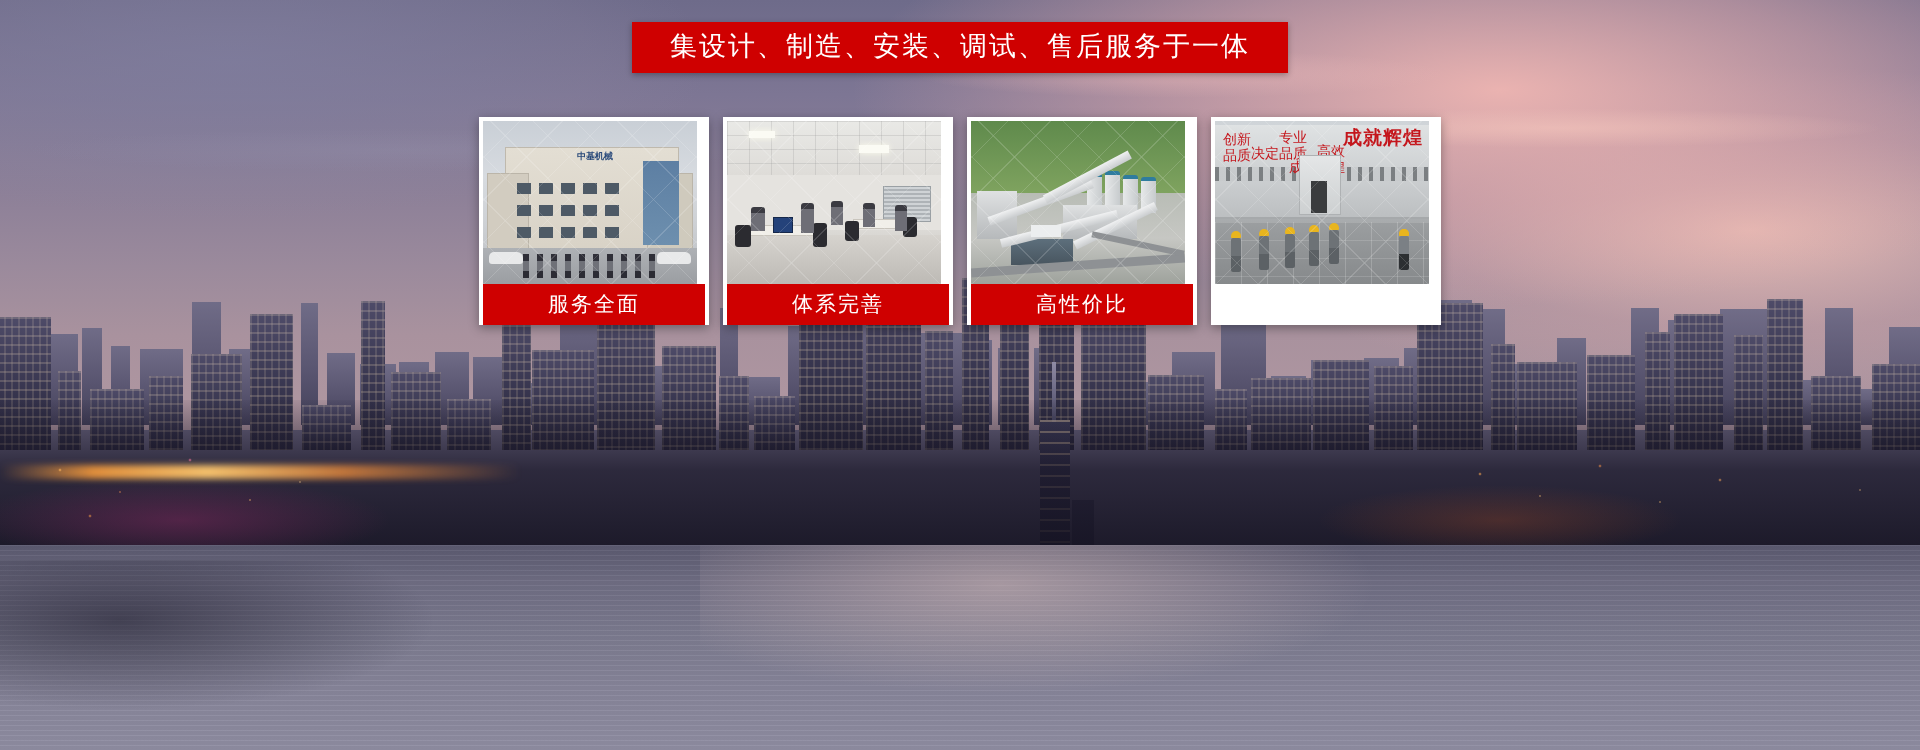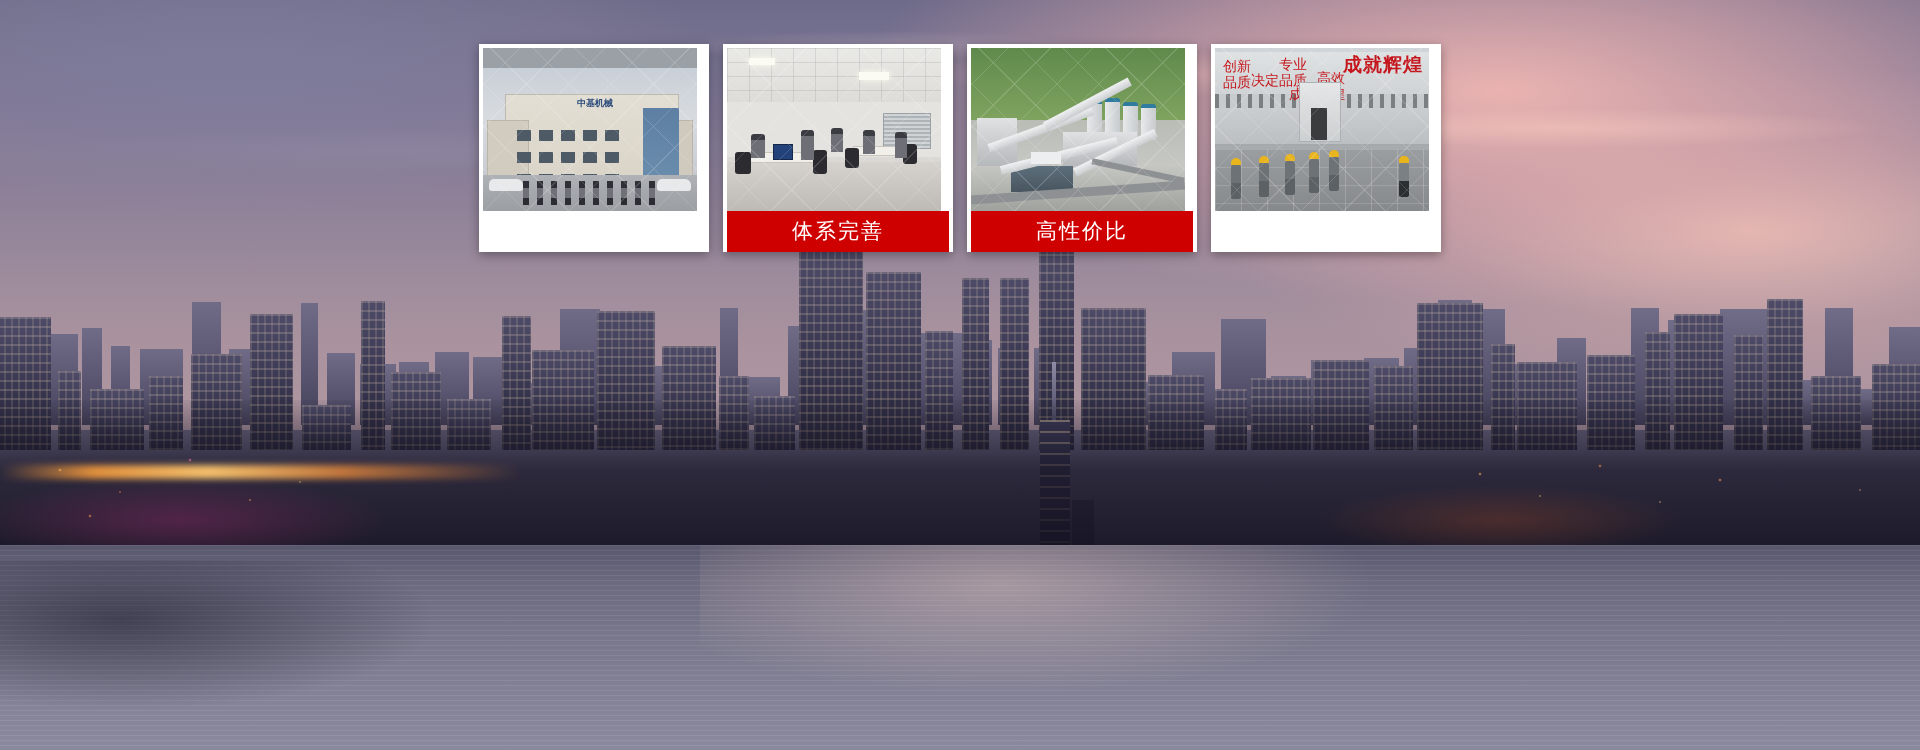--- a/index.html
+++ b/index.html
@@ -171,21 +171,21 @@
   .cardlabel{
     background:#cf0000;color:#fff;
     font-size:21px;letter-spacing:2px;
     text-align:center;
     padding:9px 0 11px 0;
     line-height:1;
   }
 
   
   
-  .sc1{position:absolute;inset:0;background:linear-gradient(180deg,#c9cfd6 0%,#d7dbe0 34%,#cfd2d6 60%,#b9bcc0 100%);margin-top:20px;}
+  .sc1{position:absolute;inset:0;background:linear-gradient(180deg,#c9cfd6 0%,#d7dbe0 34%,#cfd2d6 60%,#b9bcc0 100%);}
   .sc1 .bld{position:absolute;left:22px;top:26px;width:172px;height:106px;background:linear-gradient(180deg,#e3ded3 0%,#d8d2c6 100%);border:1px solid #bfb9ad;}
   .sc1 .wing{position:absolute;left:4px;top:52px;width:40px;height:80px;background:#d2ccc0;border:1px solid #bbb5a9;}
   .sc1 .wingr{position:absolute;right:4px;top:52px;width:44px;height:80px;background:#cfcabd;border:1px solid #bbb5a9;}
   .sc1 .glass{position:absolute;right:18px;top:40px;width:36px;height:84px;background:linear-gradient(180deg,#5d7fa3,#6d8fae);}
   .sc1 .win{position:absolute;background:#4e5a66;}
   .sc1 .sign{position:absolute;left:74px;top:29px;width:76px;height:12px;background:rgba(255,255,255,0);color:#2a4a7a;font-size:9px;line-height:12px;text-align:center;font-weight:bold;}
   .sc1 .plaza{position:absolute;left:0;bottom:0;width:100%;height:36px;background:linear-gradient(180deg,#aeb1b5,#9b9ea2);}
   .sc1 .car{position:absolute;bottom:20px;width:34px;height:12px;background:#e8e9ea;border-radius:5px 6px 3px 3px;}
   .sc1 .ppl{position:absolute;bottom:6px;width:6px;height:24px;background:linear-gradient(180deg,#2f2f38 0 7px,#6f7178 7px 17px,#2c2c34 17px 24px);}
 
@@ -338,20 +338,21 @@
   <div class="lightstrip"></div>
   <div class="lights"></div>
 
   <div class="water"></div>
   <div class="waterglow"></div>
   <div class="waterdark"></div>
 
   <div class="content">
 
 
+    <div class="subbar">集设计、制造、安装、调试、售后服务于一体</div>
 
     <div class="cards">
 
       <div class="card">
         <div class="thumb">
           <div class="sc1">
             <div class="bld"></div>
             <div class="wing"></div>
             <div class="wingr"></div>
             <div class="glass"></div>
@@ -380,20 +381,21 @@
             <div class="ppl" style="left:82px"></div>
             <div class="ppl" style="left:96px"></div>
             <div class="ppl" style="left:110px"></div>
             <div class="ppl" style="left:124px"></div>
             <div class="ppl" style="left:138px"></div>
             <div class="ppl" style="left:152px"></div>
             <div class="ppl" style="left:166px"></div>
           </div>
           <div class="wm"></div>
         </div>
+        <div class="cardlabel">服务全面</div>
       </div>
 
       <div class="card">
         <div class="thumb">
           <div class="sc3">
             <div class="ceil"></div>
             <div class="lamp" style="left:22px;top:10px;width:26px;height:7px"></div>
             <div class="lamp" style="left:132px;top:24px;width:30px;height:8px"></div>
             <div class="wall"></div>
             <div class="blind"></div>

